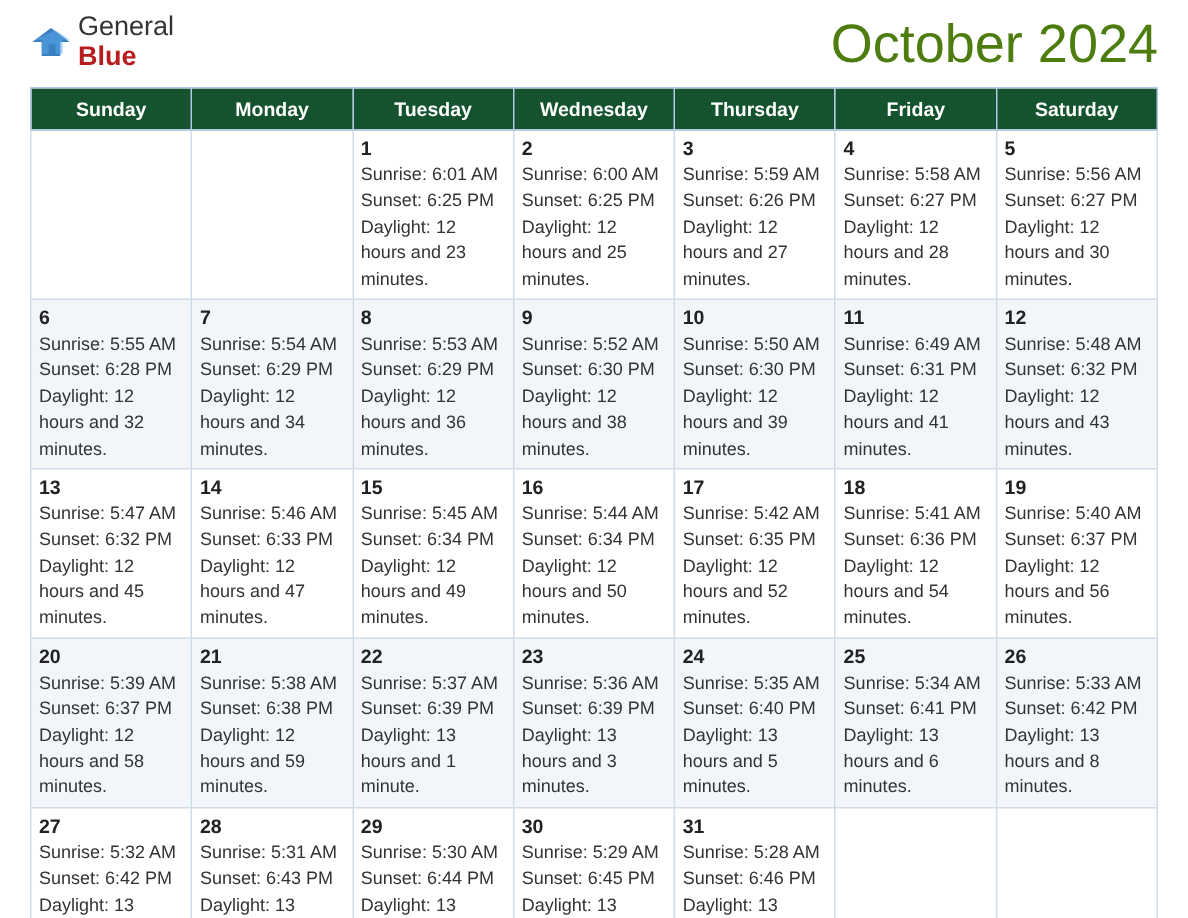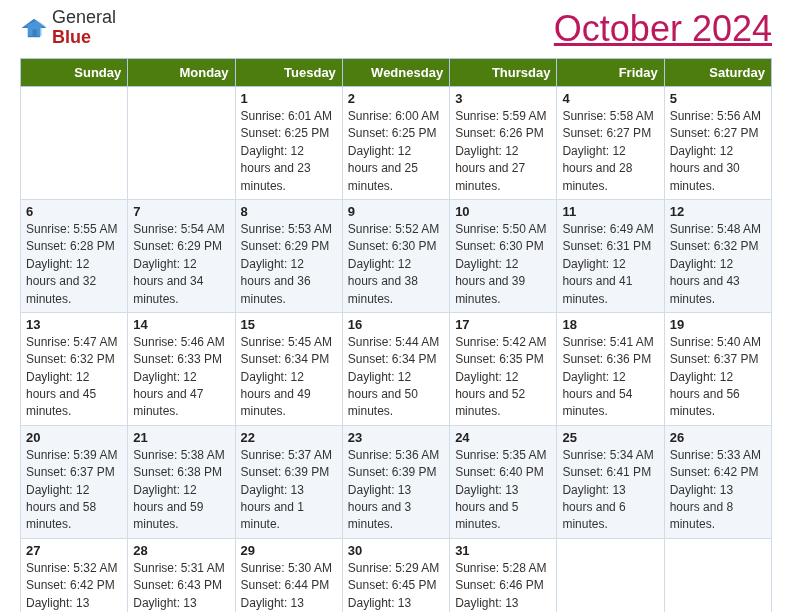--- a/index.html
+++ b/index.html
@@ -33,36 +33,35 @@
     .logo-icon {
       width: 28px;
       height: 22px;
     }
     .title-block {
       text-align: right;
     }
     .month-title {
       font-size: 36px;
       font-weight: normal;
-      color: #be185d;
-      text-decoration: underline;
+      color: #4d7c0f;
     }
     .subtitle {
       font-size: 15px;
       color: #444;
     }
     .calendar {
       width: 100%;
       border-collapse: collapse;
       table-layout: fixed;
     }
     .calendar thead tr th {
-      background: #4d7c0f;
+      background: #14532d;
       color: #fff;
-      text-align: right;
+      text-align: center;
       font-size: 13px;
       font-weight: bold;
       padding: 6px 6px;
       border: 1px solid #b0c8e8;
     }
     .calendar tbody tr td {
       vertical-align: top;
       border: 1px solid #d0dce8;
       padding: 4px 5px;
       font-size: 10.5px;

